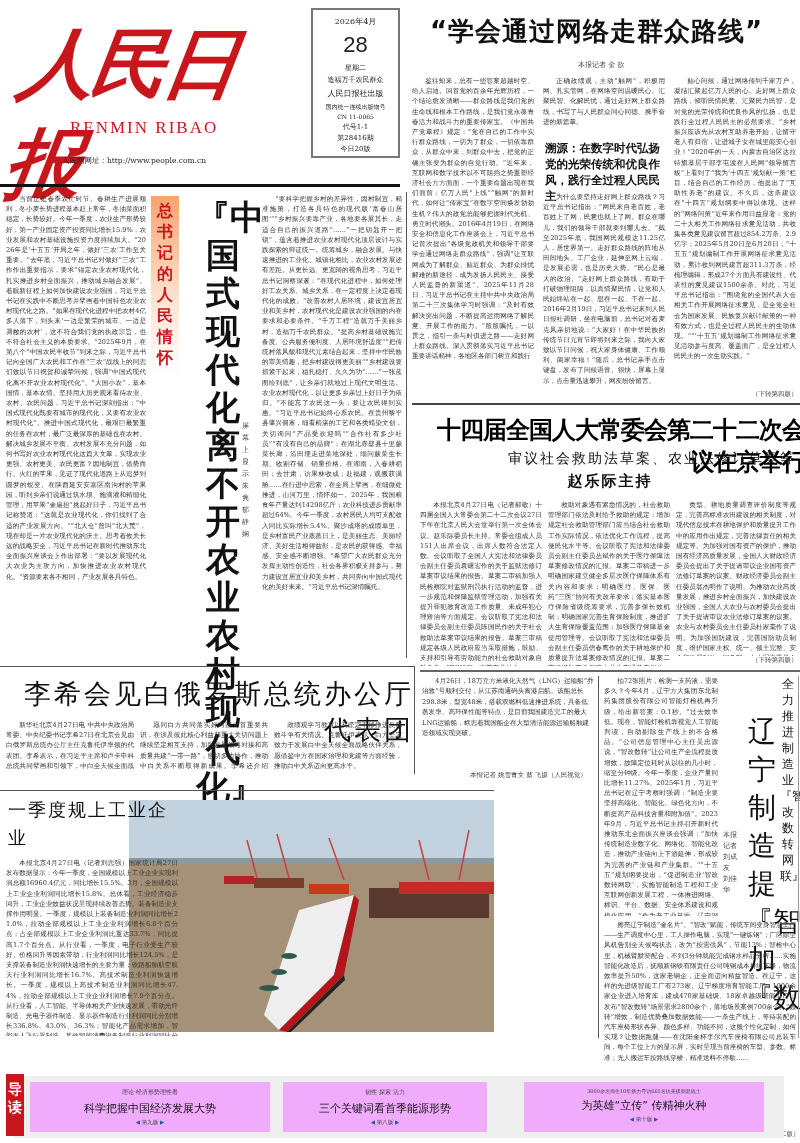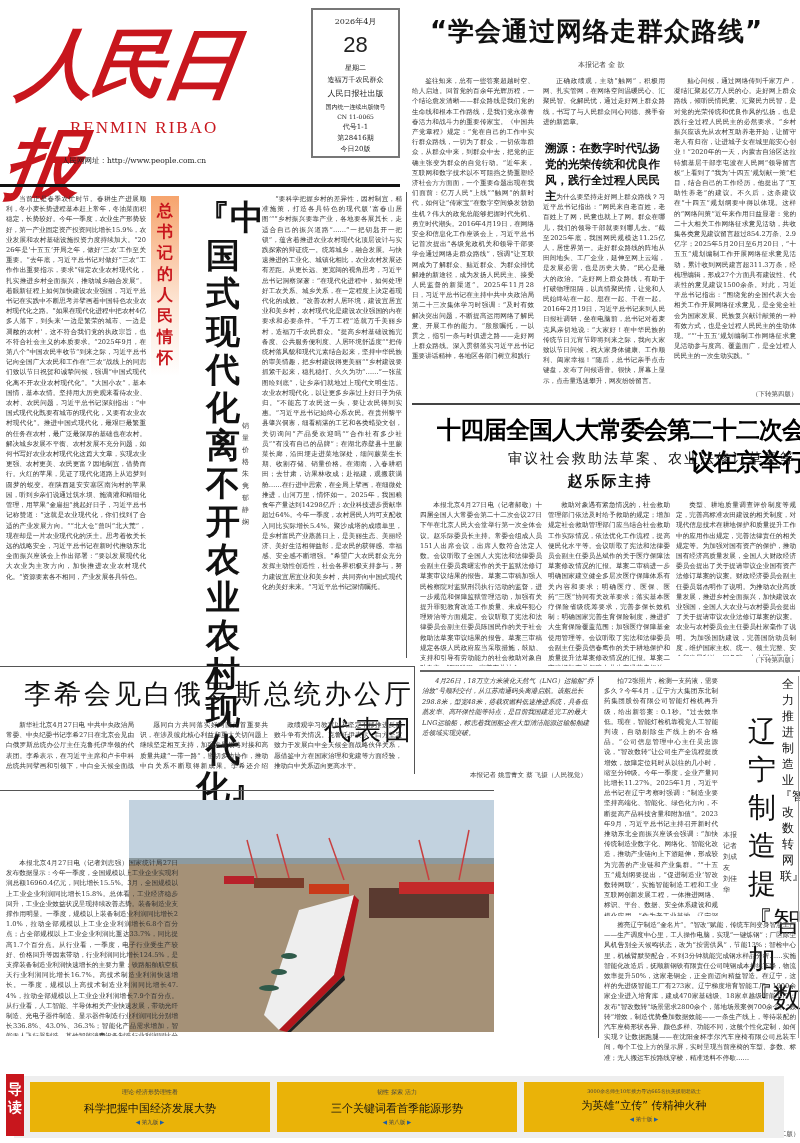--- a/index.html
+++ b/index.html
@@ -22,27 +22,27 @@
 .vbyline{left:242px;top:420px;width:10px;font-size:7px;line-height:12px;color:#444}
 .sub-head{font-family:"DejaVu Sans",sans-serif;font-weight:bold;color:#111}
 .vline{width:1px;background:#555}
 .hline{height:1px;background:#555}
 .npc-title{left:433px;top:414px;width:372px;font-family:"DejaVu Serif",serif;font-weight:bold;font-size:24px;letter-spacing:-1px;text-align:right;color:#000000}
 .npc-sub{left:424px;top:450px;width:372px;text-align:right;font-size:14px;font-family:"DejaVu Sans",sans-serif;color:#111;letter-spacing:2px}
 .npc-sub2{left:424px;top:472px;width:372px;text-align:center;font-size:15px;font-family:"DejaVu Sans",sans-serif;font-weight:bold;color:#111;letter-spacing:2px}
 .li-title{left:6px;top:676px;width:408px;font-family:"DejaVu Serif",serif;font-size:27px;letter-spacing:3px;color:#111;text-align:right}
 .profit-title{left:8px;top:796px;width:172px;font-family:"DejaVu Sans",sans-serif;font-size:18px;line-height:28px;color:#111;letter-spacing:2px}
 .photo{left:129px;top:800px;width:365px;height:232px;overflow:hidden;background:linear-gradient(#b9cde0 0%,#c9d6e1 22%,#9fa9a0 24%,#a8997f 40%,#a48f74 100%)}
-.caption{left:420px;top:676px;width:172px;font-size:6.6px;line-height:10.4px;color:#333;font-style:italic;text-indent:2em}
+.caption{left:420px;top:676px;width:172px;font-size:6.6px;line-height:10.4px;color:#333;text-indent:2em}
 .ln-vert-title{left:745px;top:713px;width:34px;font-family:"DejaVu Sans",sans-serif;font-size:28px;line-height:38px;text-align:center;color:#111}
 .ln-vert-sub{left:780px;top:676px;width:16px;font-size:12px;line-height:16px;text-align:center;color:#111}
 .ln-byline{left:723px;top:830px;width:14px;font-size:7px;line-height:11px;color:#444}
 .guide{left:14px;top:1076px;width:770px;height:62px;background:#eee}
 .guide-tag{left:6px;top:1074px;width:18px;height:62px;background:#c8161d;color:#fff;font-family:"DejaVu Sans",sans-serif;font-weight:bold;font-size:14px;line-height:18px;text-align:center;padding-top:6px}
-.guide-card{top:1082px;width:114px;height:50px;background:#eab308;text-align:center}
+.guide-card{top:1082px;width:114px;height:50px;background:#f0abfc;text-align:center}
 .guide-card .kicker{font-size:6px;color:#444;margin-top:6px}
 .guide-card .gtitle{font-size:11px;font-family:"DejaVu Sans",sans-serif;color:#111;margin-top:4px;white-space:nowrap}
 .guide-card .page{font-size:5.5px;color:#444;margin-top:3px}
 .guide-card .page span{color:#1b5da8}
 </style>
 </head>
 <body>
 
 <div class="abs logo">人民日报</div>
 <div class="abs pinyin">RENMIN RIBAO</div>
@@ -71,21 +71,21 @@
 <div class="abs txt" style="left:543px;top:192px;width:122px;height:208px;overflow:hidden">为什么要坚持走好网上群众路线？习近平总书记指出：“网民来自老百姓，老百姓上了网，民意也就上了网。群众在哪儿，我们的领导干部就要到哪儿去。”截至2025年底，我国网民规模达11.25亿人，居世界第一。走好群众路线的阵地从田间地头、工厂企业，延伸至网上云端，是发展必需，也是历史大势。“民心是最大的政治。”走好网上群众路线，有助于打破物理阻隔，以真情聚民情，让党和人民始终站在一起、想在一起、干在一起。2016年2月19日，习近平总书记来到人民日报社调研，坐在电脑前，总书记对着麦克风亲切地说：“大家好！在中华民族的传统节日元宵节即将到来之际，我向大家致以节日问候，祝大家身体健康、工作顺利、阖家幸福！”随后，总书记亲手点击键盘，发布了问候语音。很快，屏幕上显示，点击量迅速攀升，网友纷纷留言。</div>
 <div class="abs txt" style="left:674px;top:76px;width:122px;height:314px;overflow:hidden">贴心问候，通过网络传到千家万户，凝结汇聚起亿万人民的心。走好网上群众路线，倾听民情民意、汇聚民力民智，是对党的光荣传统和优良作风的弘扬，也是践行全过程人民民主的必然要求。“乡村振兴应该先从农村互助养老开始，让留守老人有归宿，让进城子女在城里能安心创业！”2020年的一天，内蒙古自治区达拉特旗基层干部李屯波在人民网“领导留言板”上看到了“我为‘十四五’规划献一策”栏目，结合自己的工作经历，他提出了“互助性养老”的建议。不久后，这条建议在“十四五”规划纲要中得以体现。这样的“网络问策”近年来作用日益显著：党的二十大相关工作网络征求意见活动，共收集各类意见建议留言超过854.2万条、2.9亿字；2025年5月20日至6月20日，“十五五”规划编制工作开展网络征求意见活动，累计收到网民建言超311.3万条，经梳理编辑，形成27个方面具有建设性、代表性的意见建议1500余条。对此，习近平总书记指出：“围绕党的全国代表大会相关工作开展网络征求意见，是全党全社会为国家发展、民族复兴献计献策的一种有效方式，也是全过程人民民主的生动体现。”“‘十五五’规划编制工作网络征求意见活动参与度高、覆盖面广，是全过程人民民主的一次生动实践。”</div>
 <div class="abs byline" style="left:752px;top:390px;font-size:6.5px">（下转第四版）</div>
 
 <div class="abs rule-top2"></div>
 
 <div class="abs txt" style="left:6px;top:194px;width:140px;height:460px;overflow:hidden">当前正是春季农忙时节。春耕生产进展顺利，冬小麦长势进程基本赶上常年，冬油菜面积稳定，长势较好。今年一季度，农业生产形势较好，第一产业固定资产投资同比增长15.9%，农业发展和农村基础设施投资力度持续加大。“2026年是‘十五五’开局之年，做好‘三农’工作至关重要。”去年底，习近平总书记对做好“三农”工作作出重要指示，要求“锚定农业农村现代化，扎实推进乡村全面振兴，推动城乡融合发展”。着眼新征程上如何加快建设农业强国，习近平总书记在实践中不断思考并擘画着中国特色农业农村现代化之路。“如果在现代化进程中把农村4亿多人落下，到头来‘一边是繁荣的城市、一边是凋敝的农村’，这不符合我们党的执政宗旨，也不符合社会主义的本质要求。”2025年9月，在第八个“中国农民丰收节”到来之际，习近平总书记向全国广大农民和工作在“三农”战线上的同志们致以节日祝贺和诚挚问候，强调“中国式现代化离不开农业农村现代化”。“大国小农”，基本国情，基本农情。坚持用大历史观来看待农业、农村、农民问题，习近平总书记深刻指出：“中国式现代化既要有城市的现代化，又要有农业农村现代化”。推进中国式现代化，最艰巨最繁重的任务在农村，最广泛最深厚的基础也在农村。解决城乡发展不平衡、农村发展不充分问题，如何书写好农业农村现代化这篇大文章，实现农业更强、农村更美、农民更富？因地制宜，借势而行。火红的苹果，见证了现代化道路上从追梦到圆梦的蜕变。在陕西延安安塞区南沟村的苹果园，听到乡亲们说通过筑水坝、施滴灌和精细化管理，用苹果“金扁担”挑起好日子，习近平总书记称赞道：“这就是农业现代化，你们找到了合适的产业发展方向。”“北大仓”曾叫“北大荒”，现在却是一片农业现代化的沃土。思考着攸关长远的战略安全，习近平总书记在新时代推动东北全面振兴座谈会上作出部署：“要以发展现代化大农业为主攻方向，加快推进农业农村现代化。”资源要素各不相同，产业发展各具特色。</div>
 <div class="abs redtag"></div>
 <div class="abs redtag-text" style="word-break: break-all;">总书记的人民情怀</div>
 <div class="abs bigvert" style="word-break: break-all; text-align: right;">『中国式现代化离不开农业农村现代化』</div>
-<div class="abs vbyline" style="word-break: break-all;">销量价格  朱 隽  郁静娴</div>
+<div class="abs vbyline" style="word-break: break-all;">屏幕上显示  朱 隽  郁静娴</div>
 <div class="abs txt" style="left:262px;top:194px;width:140px;height:462px;overflow:hidden">“要科学把握乡村的差异性，因村制宜，精准施策，打造各具特色的现代版‘富春山居图’”“乡村振兴要靠产业，各地要各展其长，走适合自己的振兴道路”……“一把钥匙开一把锁”，蕴含着推进农业农村现代化顶层设计与实践探索的辩证统一。统筹城乡，融合发展。与快速推进的工业化、城镇化相比，农业农村发展还有差距。从更长远、更宽阔的视角思考，习近平总书记洞察深邃：“在现代化进程中，如何处理好工农关系、城乡关系，在一定程度上决定着现代化的成败。”改善农村人居环境，建设宜居宜业和美乡村，农村现代化是建设农业强国的内在要求和必要条件。“千万工程”造就万千美丽乡村，造福万千农民群众。“提高乡村基础设施完备度、公共服务便利度、人居环境舒适度”“把传统村落风貌和现代元素结合起来，坚持中华民族的审美情趣，把乡村建设得更美丽”“乡村建设要抓紧干起来，稳扎稳打、久久为功”……“一张蓝图绘到底”，让乡亲们就地过上现代文明生活。农业农村现代化，以让更多乡亲过上好日子为依归。“不能忘了农民这一头，要让农民得到实惠。”习近平总书记始终心系农民。在贵州黎平县肇兴侗寨，细看精湛的工艺和各类蜡染文创，关切询问“产品受欢迎吗”“合作社有多少社员”“有没有自己的品牌”；在湖北赤壁县十里蕨菜长廊，沿田埂走进菜地深处，细问蕨菜生长期、收割存储、销量价格。在湖南，入春耕稻田；去甘肃，访果林收成；赴福建，观搬获满舱……在行进中思索，在全局上擘画，在细微处推进，山河万里，情怀如一。2025年，我国粮食年产量达到14298亿斤；农业科技进步贡献率超过64%。今年一季度，农村居民人均可支配收入同比实际增长5.4%。聚沙成塔的成绩单里，是乡村富民产业蒸蒸日上，是美丽生态、美丽经济、美好生活相得益彰，是农民的获得感、幸福感、安全感不断增强。“希望广大农民群众充分发挥主动性创造性，社会各界积极支持参与，努力建设宜居宜业和美乡村，共同奔向中国式现代化的美好未来。”习近平总书记深情嘱托。</div>
 <div class="abs vline" style="left:406px;top:192px;height:466px"></div>
 
 <div class="abs npc-title">十四届全国人大常委会第二十二次会议在京举行</div>
 <div class="abs npc-sub">审议社会救助法草案、农业法修订草案等</div>
 <div class="abs npc-sub2">赵乐际主持</div>
 <div class="abs txt" style="left:420px;top:500px;width:122px;height:166px;overflow:hidden">本报北京4月27日电（记者郝敬）十四届全国人大常委会第二十二次会议27日下午在北京人民大会堂举行第一次全体会议。赵乐际委员长主持。常委会组成人员151人出席会议，出席人数符合法定人数。会议听取了全国人大宪法和法律委员会副主任委员袁曙宏作的关于监狱法修订草案审议结果的报告。草案二审稿加强人民检察院对监狱刑罚执行活动的监督，进一步规范和保障监狱管理活动，加强有关提升罪犯教育改造工作质量、未成年犯心理矫治等方面规定。会议听取了宪法和法律委员会副主任委员陈国民作的关于社会救助法草案审议结果的报告。草案三审稿规定各级人民政府应当采取措施，鼓励、支持和引导有劳动能力的社会救助对象自助自立，解困脱困；完善有关社会</div>
 <div class="abs txt" style="left:548px;top:500px;width:122px;height:166px;overflow:hidden">救助对象遇有紧急情况的，社会救助管理部门依法及时给予救助的规定；增加规定社会救助管理部门应当结合社会救助工作实际情况，依法优化工作流程，提高便民化水平等。会议听取了宪法和法律委员会副主任委员丛斌作的关于医疗保障法草案修改情况的汇报。草案二审稿进一步明确国家建立健全多层次医疗保障体系有关内容和要求；明确医疗、医保、医药“三医”协同有关改革要求；落实基本医疗保险省级统筹要求，完善参保长效机制；明确国家完善生育保险制度，推进扩大生育保险覆盖范围；加强医疗保障基金使用管理等。会议听取了宪法和法律委员会副主任委员信春鹰作的关于耕地保护和质量提升法草案修改情况的汇报。草案二审稿增加有关保障农业生产经营者权益、应当划为永久基本农田的耕地</div>
 <div class="abs txt" style="left:676px;top:500px;width:120px;height:156px;overflow:hidden">类型、耕地质量调查评价制度等规定，完善高标准农田建设的相关制度，对现代信息技术在耕地保护和质量提升工作中的应用作出规定，完善法律责任的相关规定等。为加强对国有资产的保护，推动国有经济高质量发展，全国人大财政经济委员会提出了关于提请审议企业国有资产法修订草案的议案。财政经济委员会副主任委员翁杰明作了说明。为推动农业高质量发展，推进乡村全面振兴，加快建设农业强国，全国人大农业与农村委员会提出了关于提请审议农业法修订草案的议案。农业与农村委员会主任委员杜家毫作了说明。为加强国防建设，完善国防动员制度，维护国家主权、统一、领土完整、安全和发展利益，国务院、中央军事委员会提出了关于提请审议国防动员法修订草案的议案。</div>
 <div class="abs byline" style="left:752px;top:656px;font-size:6.5px">（下转第四版）</div>
@@ -125,40 +125,41 @@
     <polygon points="170,110 225,95 205,175 150,230 135,215" fill="#eee"></polygon>
     <polygon points="225,95 230,100 215,175 158,232 150,230 205,175" fill="#b3151c"></polygon>
     <polygon points="158,232 215,175 216,180 162,232" fill="#222"></polygon>
     <ellipse cx="140" cy="188" rx="10" ry="3" fill="#2f5a4a"></ellipse>
     <ellipse cx="150" cy="172" rx="8" ry="3" fill="#2f5a4a"></ellipse>
     <ellipse cx="160" cy="156" rx="8" ry="3" fill="#2f5a4a"></ellipse>
   </svg>
 </div>
 
 <div class="abs profit-title">
+  <div>一季度规上工业企业</div>
 </div>
 <div class="abs txt" style="left:6px;top:858px;width:172px;height:178px;overflow:hidden">本报北京4月27日电（记者刘志强）国家统计局27日发布数据显示：今年一季度，全国规模以上工业企业实现利润总额16960.4亿元，同比增长15.5%。3月，全国规模以上工业企业利润同比增长15.8%。总体看，工业经济稳步回升，工业企业效益状况呈现持续改善态势。装备制造业支撑作用明显。一季度，规模以上装备制造业利润同比增长21.0%，拉动全部规模以上工业企业利润增长6.8个百分点；占全部规模以上工业企业利润比重达33.7%，同比提高1.7个百分点。从行业看，一季度，电子行业受生产较好、价格回升等因素带动，行业利润同比增长124.5%，是支撑装备制造业利润快速增长的主要力量；铁路船舶航空航天行业利润同比增长16.7%。高技术制造业利润快速增长。一季度，规模以上高技术制造业利润同比增长47.4%，拉动全部规模以上工业企业利润增长7.9个百分点。从行业看，人工智能、半导体相关产业快速发展，带动光纤制造、光电子器件制造、显示器件制造行业利润同比分别增长336.8%、43.0%、36.3%；智能化产品需求增加，智能无人飞行器制造、其他智能消费设备制造行业利润同比分别增长53.8%、67.3%；绿色制造行业效益改善，环境监测专用仪器仪表制造、镍氢电池制造行业利润同比分别增长100.0%、25.0%。</div>
 
 <div class="abs txt" style="left:604px;top:676px;width:114px;height:240px;overflow:hidden">拍72张照片，检测一支药液，需要多久？今年4月，辽宁方大集团东北制药集团股份有限公司智能灯检机再升级，给出新答案：0.1秒。“过去效率低。现在，智能灯检机靠视觉人工智能判读，自动剔除生产线上的不合格品。”公司信息管理中心主任吴忠源说，“智改数转”让公司生产全流程提质增效，故障定位耗时从以往的几小时，缩至分钟级。今年一季度，企业产量同比增长11.27%。2025年1月，习近平总书记在辽宁考察时强调：“制造业要坚持高端化、智能化、绿色化方向，不断提高产品科技含量和附加值”。2023年9月，习近平总书记主持召开新时代推动东北全面振兴座谈会强调：“加快传统制造业数字化、网络化、智能化改造，推动产业链向上下游延伸，形成较为完善的产业链和产业集群。”“十五五”规划纲要提出，“促进制造业‘智改数转网联’，实施智能制造工程和工业互联网创新发展工程，一体推进网络、标识、平台、数据、安全体系建设和规模化应用。”作为老工业基地，辽宁深入贯彻落实习近平总书记重要指示精神，把推进制造业智能化改造、数字化转型作为全面振兴的战略抓手，促进人工智能、大数据、工业互联网等与制造业深度融合，提升制造业核心竞争力，擦亮辽宁制造“金名片”。“智改”赋能，传统车间变身智慧工厂——生产调度中心里，工人操作电脑，实现“一键炼钢”；厂区除尘风机告别全天候鸣状态，改为“按需供风”，节能13%；智检中心里，机械臂默契配合，不到3分钟就能完成钢水样品分析……实施智能化改造后，抚顺新钢铁有限责任公司吨钢成本持续下降，物流效率提升50%，这家老钢企，正全面迈向精益智造。在辽宁，这样的先进级智能工厂有273家。辽宁梯度培育智能工厂，1900余家企业进入培育库，建成470家基础级、18家卓越级智能工厂；发布“智改数转”场景需求2800余个，落地场景案例700余个。“数转”增效，制造优势叠加数据效能——一条生产线上，等待装配的汽车座椅形状各异、颜色多样、功能不同，这般个性化定制，如何实现？让数据跑腿——在沈阳金杯李尔汽车座椅有限公司总装车间，每个工位上方的显示屏，实时呈现当前座椅的车型、参数、标准；无人搬运车按路线穿梭，精准送料不停歇……</div>
 <div class="abs ln-byline" style="word-break: break-all;">本报记者  刘成友  刘佳华</div>
 <div class="abs ln-vert-title" style="word-break: break-all;">辽宁制造提『智』加『数』</div>
 <div class="abs ln-vert-sub" style="word-break: break-all;">全力推进制造业『智改数转网联』</div>
 <div class="abs vline" style="left:798px;top:676px;height:362px;background:#999"></div>
 <div class="abs txt" style="left:604px;top:920px;width:192px;height:210px;overflow:hidden;direction:ltr"><span>擦亮辽宁制造“金名片”。“智改”赋能，传统车间变身智慧工厂——生产调度中心里，工人操作电脑，实现“一键炼钢”；厂区除尘风机告别全天候鸣状态，改为“按需供风”，节能13%；智检中心里，机械臂默契配合，不到3分钟就能完成钢水样品分析……实施智能化改造后，抚顺新钢铁有限责任公司吨钢成本持续下降，物流效率提升50%，这家老钢企，正全面迈向精益智造。在辽宁，这样的先进级智能工厂有273家。辽宁梯度培育智能工厂，1900余家企业进入培育库，建成470家基础级、18家卓越级智能工厂；发布“智改数转”场景需求2800余个，落地场景案例700余个。“数转”增效，制造优势叠加数据效能——一条生产线上，等待装配的汽车座椅形状各异、颜色多样、功能不同，这般个性化定制，如何实现？让数据跑腿——在沈阳金杯李尔汽车座椅有限公司总装车间，每个工位上方的显示屏，实时呈现当前座椅的车型、参数、标准；无人搬运车按路线穿梭，精准送料不停歇……</span></div>
 <div class="abs byline" style="left:754px;top:1130px;font-size:6.5px;background:#fff">（下转第二版）</div>
 
 <div class="abs guide" style="width:582px"></div>
 <div class="abs guide-tag">导读</div>
 
 <div class="abs guide-card" style="left: 30px; width: 240px;">
   <div class="kicker">理论·经济形势理性看</div>
   <div class="gtitle">科学把握中国经济发展大势</div>
   <div class="page"><span>◀</span> <b style="font-weight:normal">第九版</b> <span>▶</span></div>
 </div>
-<div class="abs guide-card" style="left: 277px; width: 240px;">
+<div class="abs guide-card" style="left: 283px; width: 204px;">
   <div class="kicker">韧性  探索  活力</div>
   <div class="gtitle">三个关键词看首季能源形势</div>
   <div class="page"><span>◀</span> <b style="font-weight:normal">第八版</b> <span>▶</span></div>
 </div>
 <div class="abs guide-card" style="left: 524px; width: 240px;">
   <div class="kicker" style="font-size:5px">3000余名师生10年接力寻访665名抗美援朝老战士</div>
   <div class="gtitle">为英雄“立传”  传精神火种</div>
   <div class="page"><span>◀</span> <b style="font-weight:normal">第十版</b> <span>▶</span></div>
 </div>
 

